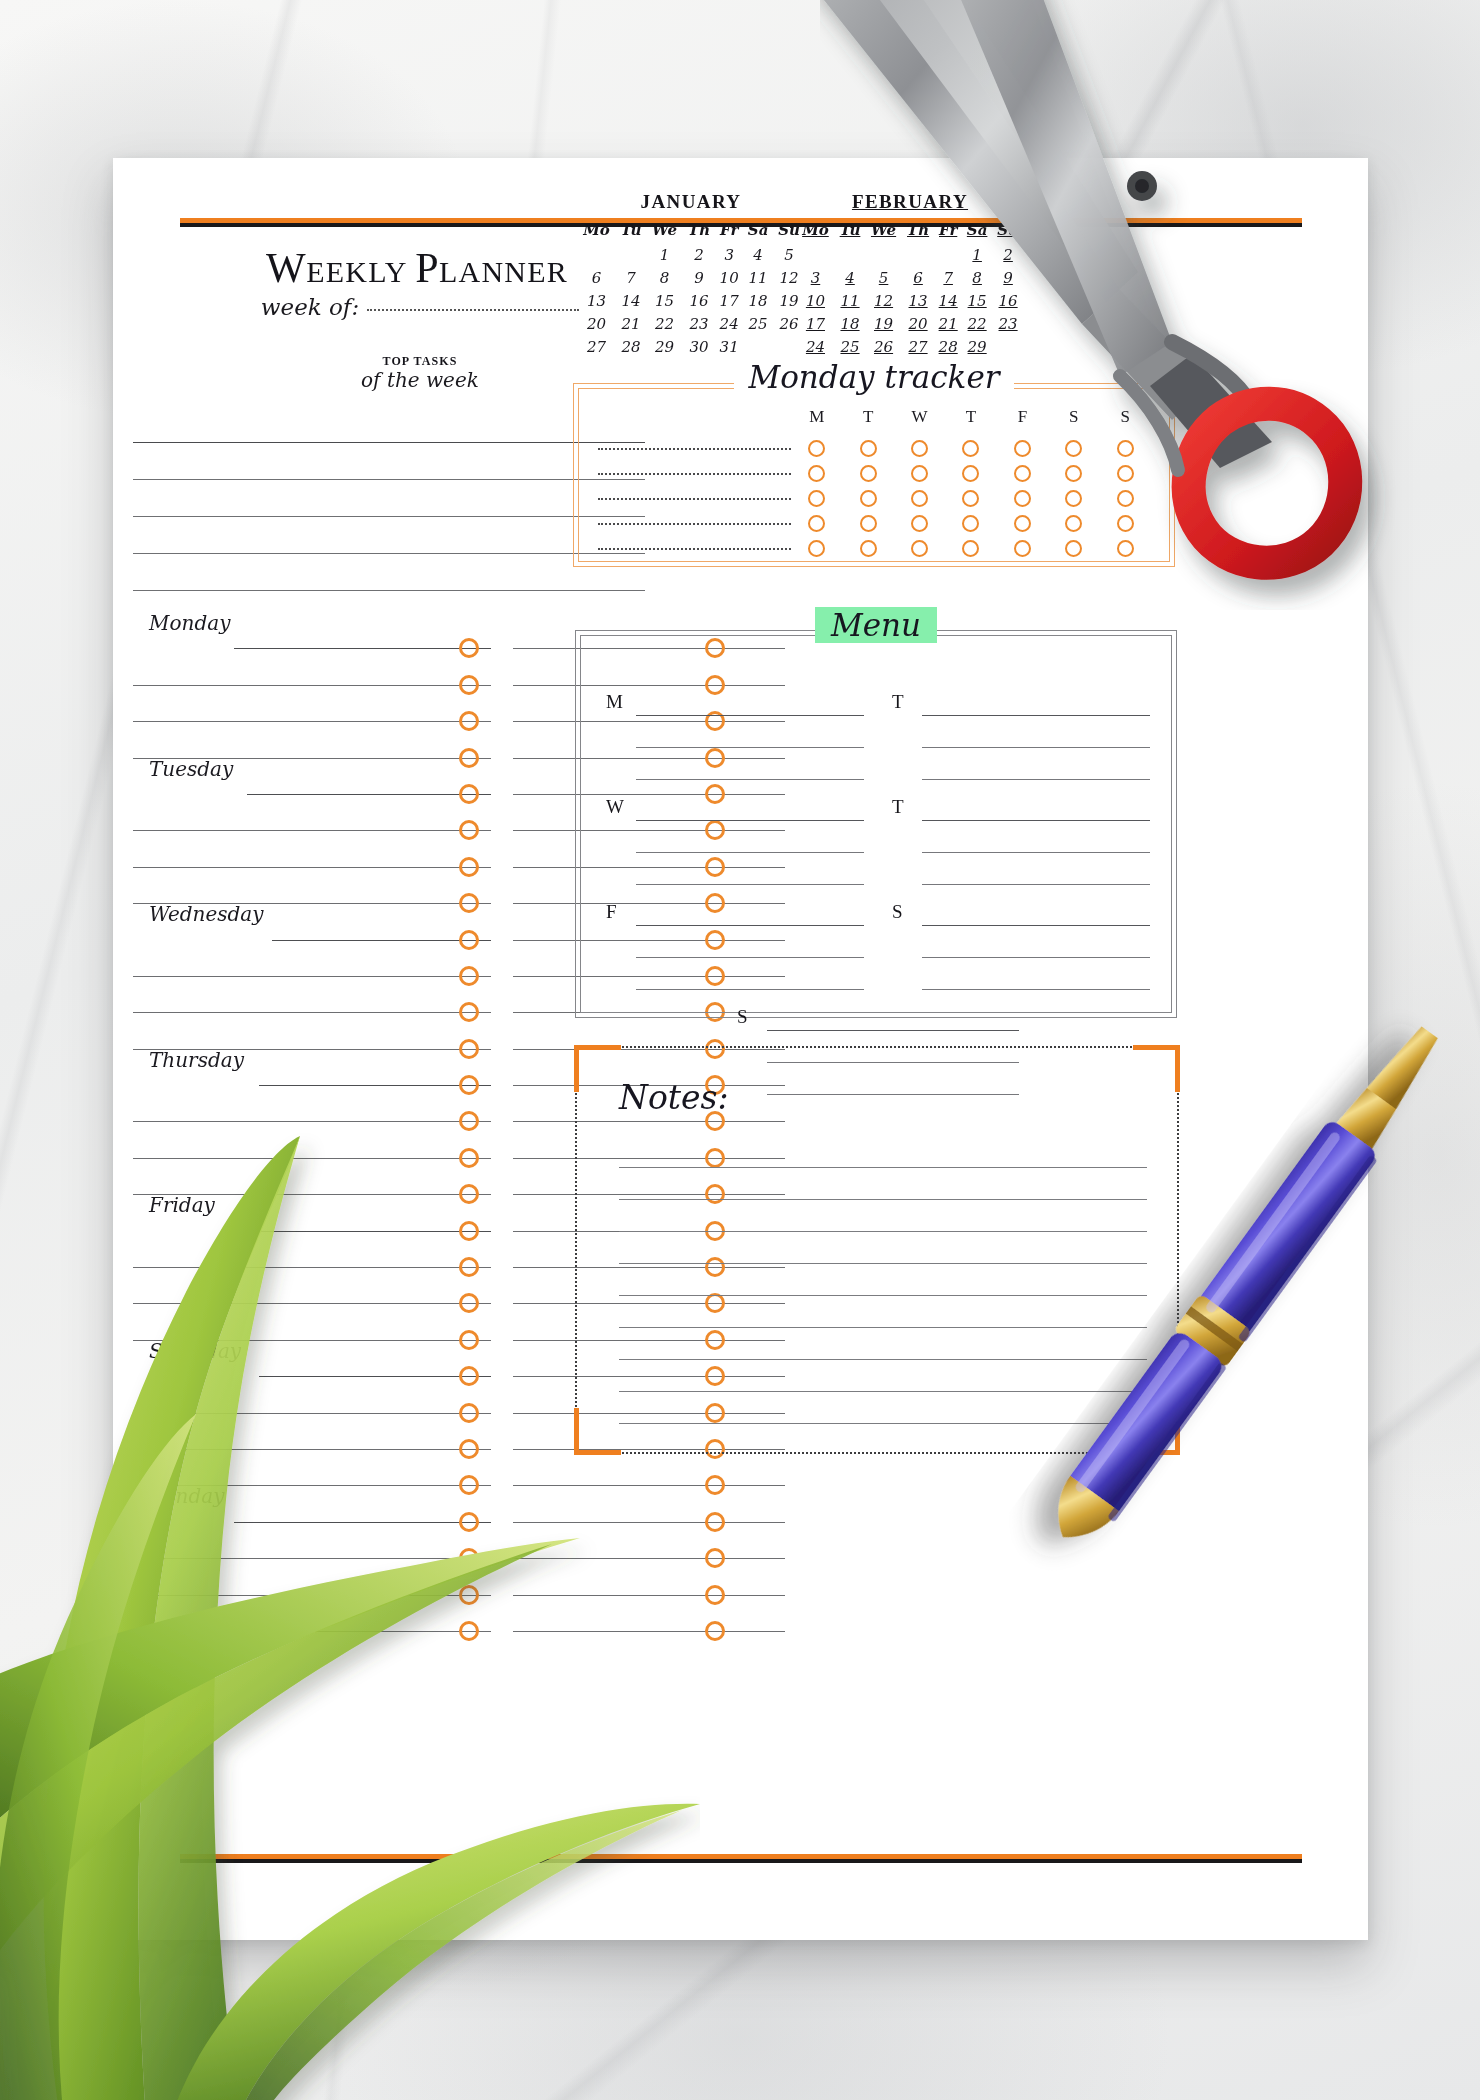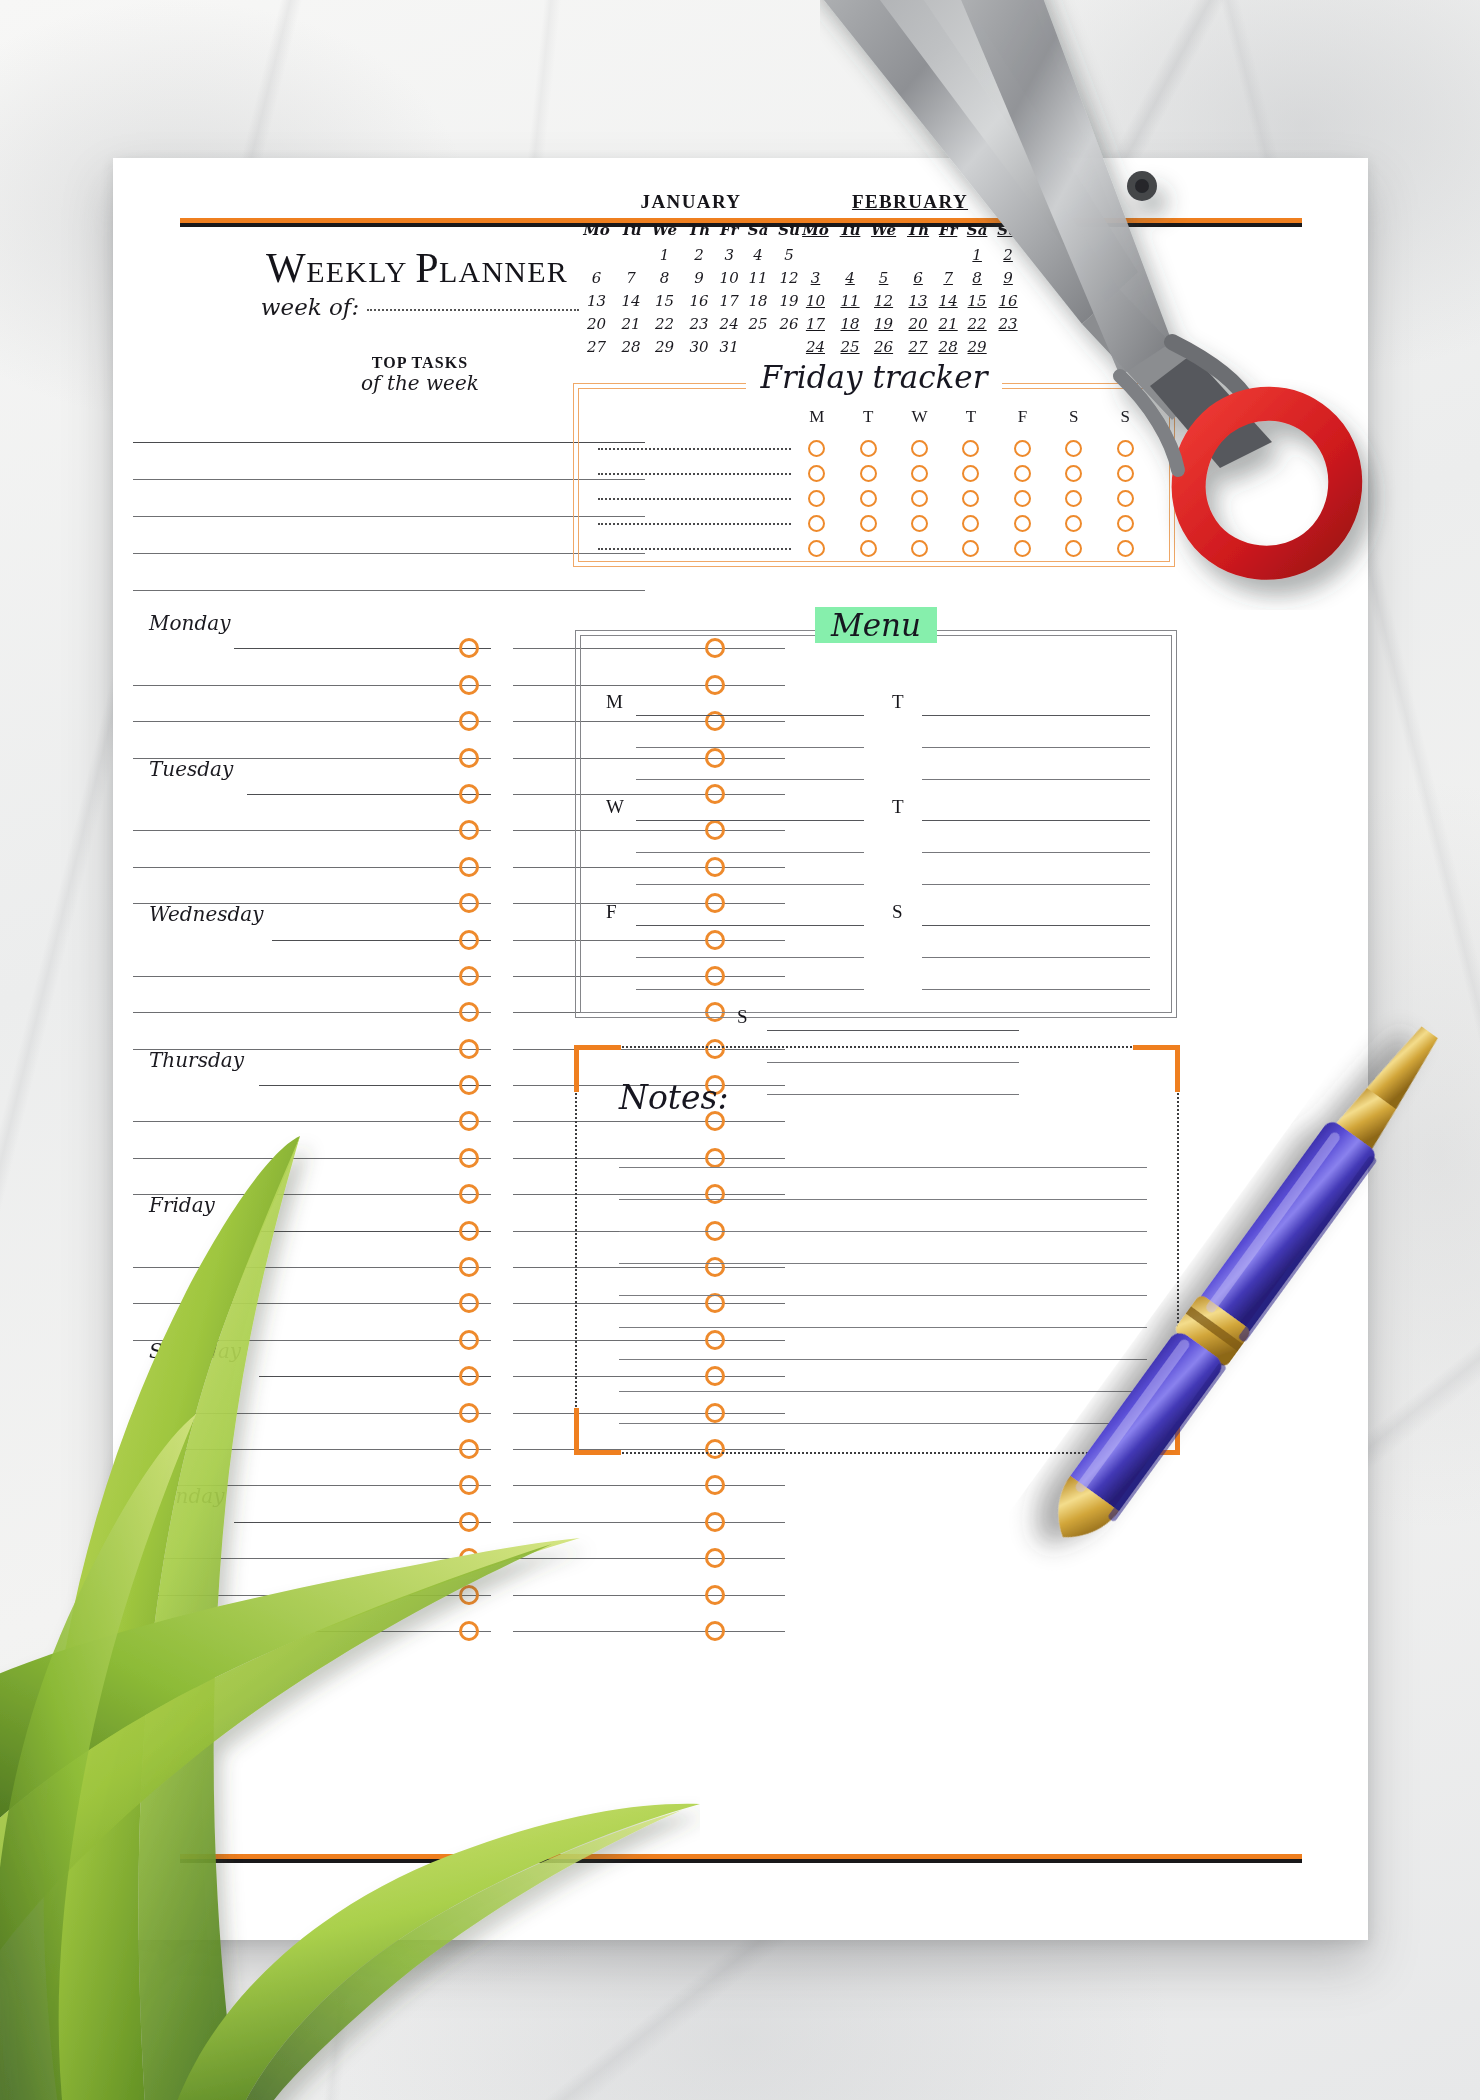--- a/index.html
+++ b/index.html
@@ -76,21 +76,21 @@
   }
   .cal td{
     font-size:15px;font-style:italic;padding:2.5px 0;text-align:center;
     font-family:"DejaVu Serif",serif;color:#1b1a20;
   }
 
   
   .tt-head{
     position:absolute;left:67px;top:196px;width:480px;text-align:center;
   }
-  .tt-head .t1{font-size:16px;font-weight:bold;letter-spacing:1.1px;color:#15141a;}
+  .tt-head .t1{font-size:12px;font-weight:bold;letter-spacing:1.1px;color:#15141a;}
   .tt-head .t2{
     font-size:20px;font-style:italic;color:#1a191e;margin-top:-1px;
     font-family:"DejaVu Serif",serif;
   }
   .tt-lines{position:absolute;left:20px;top:248px;width:512px;}
   .tt-lines .ln{height:36px;border-bottom:1.4px solid #6f7073;}
   .tt-lines .ln:first-child{border-bottom-color:#4a4b4e;}
 
   
   .habit{
@@ -355,21 +355,21 @@
       <div class="ln"></div>
       <div class="ln"></div>
       <div class="ln"></div>
       <div class="ln"></div>
       <div class="ln"></div>
     </div>
 
   <div class="habit">
     <div class="inner"></div>
     <div class="ttl">
-      <span>Friday tracker</span>
+      <span>Monday tracker</span>
     </div>
     <div class="days">
       <span>M</span>
       <span>T</span>
       <span>W</span>
       <span>T</span>
       <span>F</span>
       <span>S</span>
       <span>S</span>
     </div>

